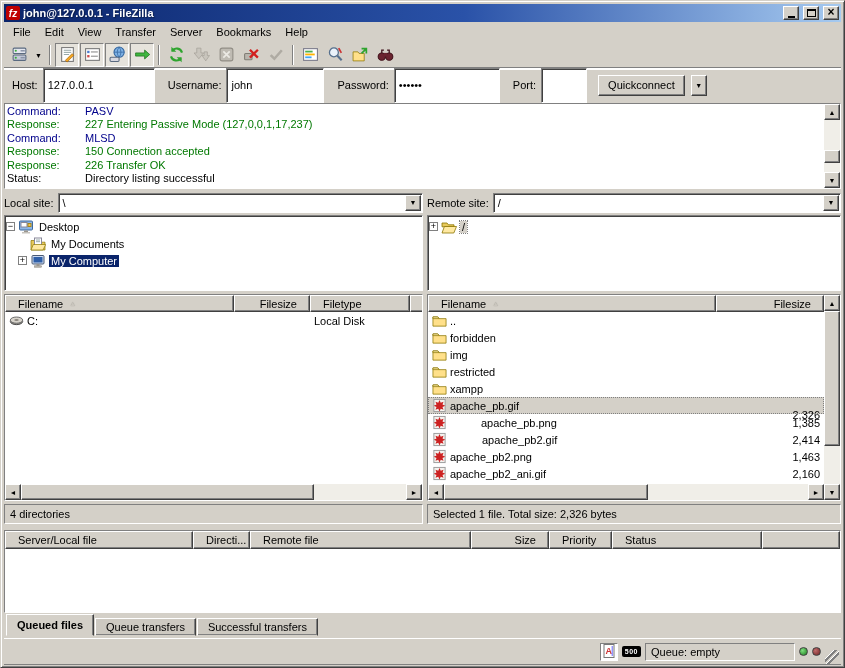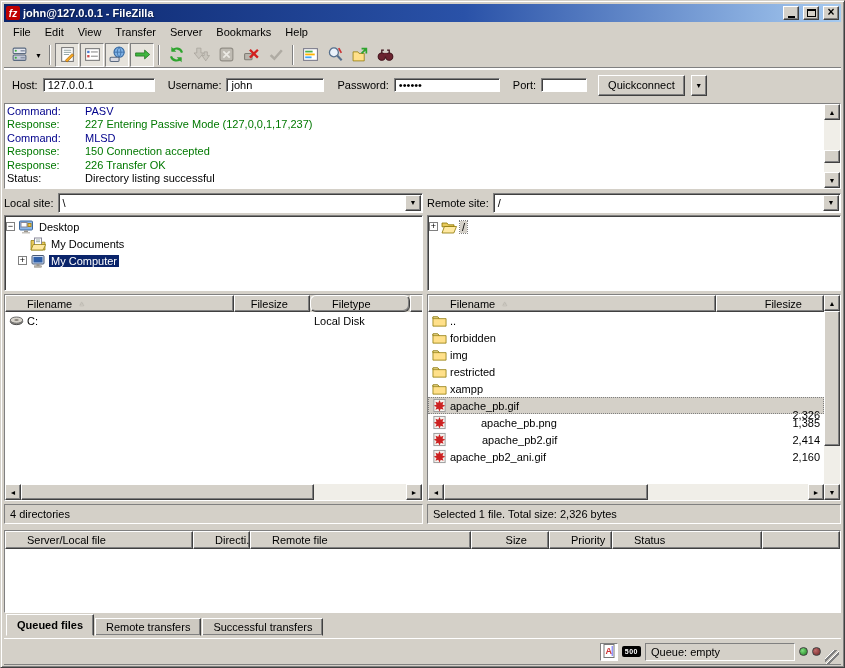--- a/index.html
+++ b/index.html
@@ -49,21 +49,21 @@
   .tb-btn { width:24px; height:24px; display:flex; align-items:center; justify-content:center; }
   .tb-btn svg { width:17px; height:17px; }
   .tb-sep { width:2px; height:20px; margin:0 3px;
             border-left:1px solid #808080; border-right:1px solid #fff; }
   .tb-drop { width:13px; height:24px; display:flex; align-items:center; justify-content:center;
              font-size:7px; }
 
   
   .quickbar { height:31px; flex:0 0 31px; display:flex; align-items:center; gap:5px; padding-left:8px;
               border-top:1px solid #fff; }
-  .qc-field { height:14px; display:flex; align-items:center; padding:0 4px; font-size:11px; }
+  .qc-field { height:35px; display:flex; align-items:center; padding:0 4px; font-size:11px; }
   .qc-btn { height:21px; display:flex; align-items:center; padding:0 9px; }
   .qc-btn-drop { height:21px; width:16px; display:flex; align-items:center; justify-content:center; font-size:7px; margin-left:1px;}
 
   
   .log { flex:0 0 86px; margin-top:3px; display:flex; overflow:hidden; }
   .log-lines { flex:1; padding:1px 2px; background:#fff; overflow:hidden; }
   .log-line { display:flex; height:13.4px; line-height:13px; white-space:nowrap; }
   .log-label { width:78px; flex:0 0 78px; }
   .c-command { color:#00008B; }
   .c-response { color:#007800; }
@@ -98,21 +98,21 @@
   .tree-icon svg { width:16px; height:16px; }
   .tree-label { padding:0 2px; }
   .tree-label.selected { background:#0A246A; color:#fff; }
   .tree-label.focus-light { background:#D4D0C8; outline:1px dotted #808080; }
 
   .listbox { flex:0 0 207px; margin-top:3px; background:#fff; display:flex; overflow:hidden; }
   .list-main { flex:1; display:flex; flex-direction:column; overflow:hidden; }
   .list-header { height:17px; flex:0 0 17px; display:flex; background:#D4D0C8; }
   .hdr-cell { border:1px solid; border-color:#fff #404040 #404040 #fff;
     box-shadow: inset -1px -1px 0 #808080; background:#D4D0C8;
-    display:flex; align-items:center; padding:0 21px; gap:6px; overflow:hidden; white-space:nowrap; }
+    display:flex; align-items:center; padding:0 12px; gap:6px; overflow:hidden; white-space:nowrap; }
   .hdr-cell.right { justify-content:flex-end; }
   .sort-arrow { font-size:7px; color:#CAC6BE; text-shadow:0 0 1px #908c84; }
   .list-body { flex:1; background:#fff; overflow:hidden; }
   .file-row { display:flex; align-items:center; height:17px; white-space:nowrap; }
   .file-row.selected { background:#D4D0C8; outline:1px dotted #808080; outline-offset:-1px; }
   .cell { padding:0 4px; overflow:hidden; display:flex; align-items:center; }
   .cell.right { justify-content:flex-end; }
   .file-icon { width:16px; height:16px; flex:0 0 16px; margin-right:2px; }
   .file-icon svg { width:15px; height:15px; }
   .status-strip { flex:0 0 20px; margin-top:3px; display:flex; align-items:center; padding:0 5px;
@@ -391,21 +391,21 @@
       <div class="listbox sunken">
         <div class="list-main">
           <div class="list-header" id="local-list-header">
               <span class="hdr-cell" style="width: 229px; flex: 0 0 229px;">
                 <span>Filename</span>
                 <span class="sort-arrow">▲</span>
               </span>
               <span class="hdr-cell right" style="width: 76px; flex: 0 0 76px;">
                 <span>Filesize</span>
               </span>
-              <span class="hdr-cell" style="width: 100px; flex: 0 0 100px; border-radius: 6px;">
+              <span class="hdr-cell" style="width: 100px; flex: 0 0 100px;">
                 <span>Filetype</span>
               </span>
               <span class="hdr-cell" style="flex: 1 1 0%;">
                 <span>L</span>
               </span>
             </div>
           <div class="list-body" id="local-list-body">
               <div class="file-row">
                 <span class="cell" style="width: 229px; flex: 0 0 229px;">
                   <span class="file-icon"><svg viewBox="0 0 16 16">
@@ -541,20 +541,30 @@
               </div>
               <div class="file-row">
                 <span class="cell" style="width: 288px; flex: 0 0 288px; gap: 32px;">
                   <span class="file-icon"><svg viewBox="0 0 16 16">
                       <rect x="2" y="1.5" width="12" height="13" fill="#F4F2EE" stroke="#999"></rect>
                       <path d="M8 2.2l1.3 2.9 3-1.1-1.1 3 2.9 1.3-2.9 1.3 1.1 3-3-1.1L8 14.4 6.7 11.5l-3 1.1 1.1-3L1.9 8.3l2.9-1.3-1.1-3 3 1.1z" fill="#CC2222"></path>
                     </svg></span>
                   <span>apache_pb2.gif</span>
                 </span>
                 <span class="cell right" style="flex: 1 1 0%;">2,414</span>
+              </div>
+              <div class="file-row">
+                <span class="cell" style="width: 288px; flex: 0 0 288px;">
+                  <span class="file-icon"><svg viewBox="0 0 16 16">
+                      <rect x="2" y="1.5" width="12" height="13" fill="#F4F2EE" stroke="#999"></rect>
+                      <path d="M8 2.2l1.3 2.9 3-1.1-1.1 3 2.9 1.3-2.9 1.3 1.1 3-3-1.1L8 14.4 6.7 11.5l-3 1.1 1.1-3L1.9 8.3l2.9-1.3-1.1-3 3 1.1z" fill="#CC2222"></path>
+                    </svg></span>
+                  <span>apache_pb2.png</span>
+                </span>
+                <span class="cell right" style="flex: 1 1 0%;">1,463</span>
               </div>
               <div class="file-row">
                 <span class="cell" style="width: 288px; flex: 0 0 288px;">
                   <span class="file-icon"><svg viewBox="0 0 16 16">
                       <rect x="2" y="1.5" width="12" height="13" fill="#F4F2EE" stroke="#999"></rect>
                       <path d="M8 2.2l1.3 2.9 3-1.1-1.1 3 2.9 1.3-2.9 1.3 1.1 3-3-1.1L8 14.4 6.7 11.5l-3 1.1 1.1-3L1.9 8.3l2.9-1.3-1.1-3 3 1.1z" fill="#CC2222"></path>
                     </svg></span>
                   <span>apache_pb2_ani.gif</span>
                 </span>
                 <span class="cell right" style="flex: 1 1 0%;">2,160</span>
@@ -611,21 +621,21 @@
           <span>Status</span>
         </span>
         <span class="hdr-cell" style="flex: 1 1 0%;">
           <span></span>
         </span>
       </div>
     <div class="queue-body"></div>
   </div>
   <div class="tabs" id="queue-tabs">
       <span class="tab active">Queued files</span>
-      <span class="tab inactive">Remote transfers</span>
+      <span class="tab inactive">Queue transfers</span>
       <span class="tab inactive">Successful transfers</span>
     </div>
 
   <div class="statusbar">
     <span class="sb-icon sunken-flat" style="background:#fff" id="transfer-type-slot">
         <span><svg viewBox="0 0 16 16">
             <rect x="3" y="1.5" width="10" height="13" fill="#fff" stroke="#777"></rect>
             <text x="4.6" y="11" font-size="9" font-weight="bold" fill="#C33" font-family="sans-serif">A</text>
             <line x1="11.2" y1="3" x2="11.2" y2="13" stroke="#55F" stroke-width="0.9"></line>
           </svg></span>

